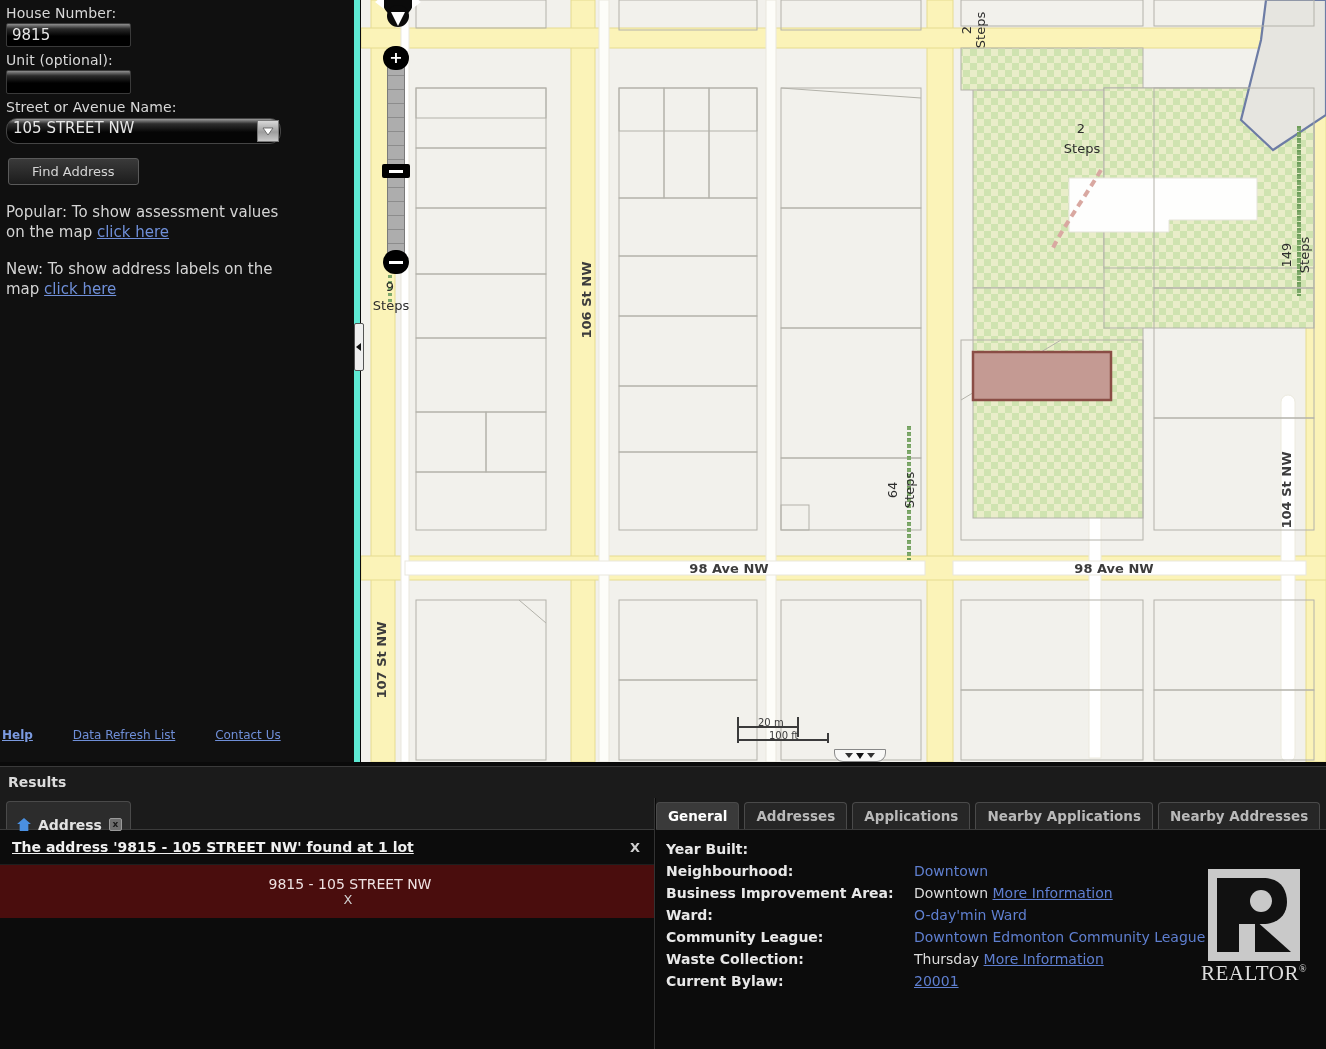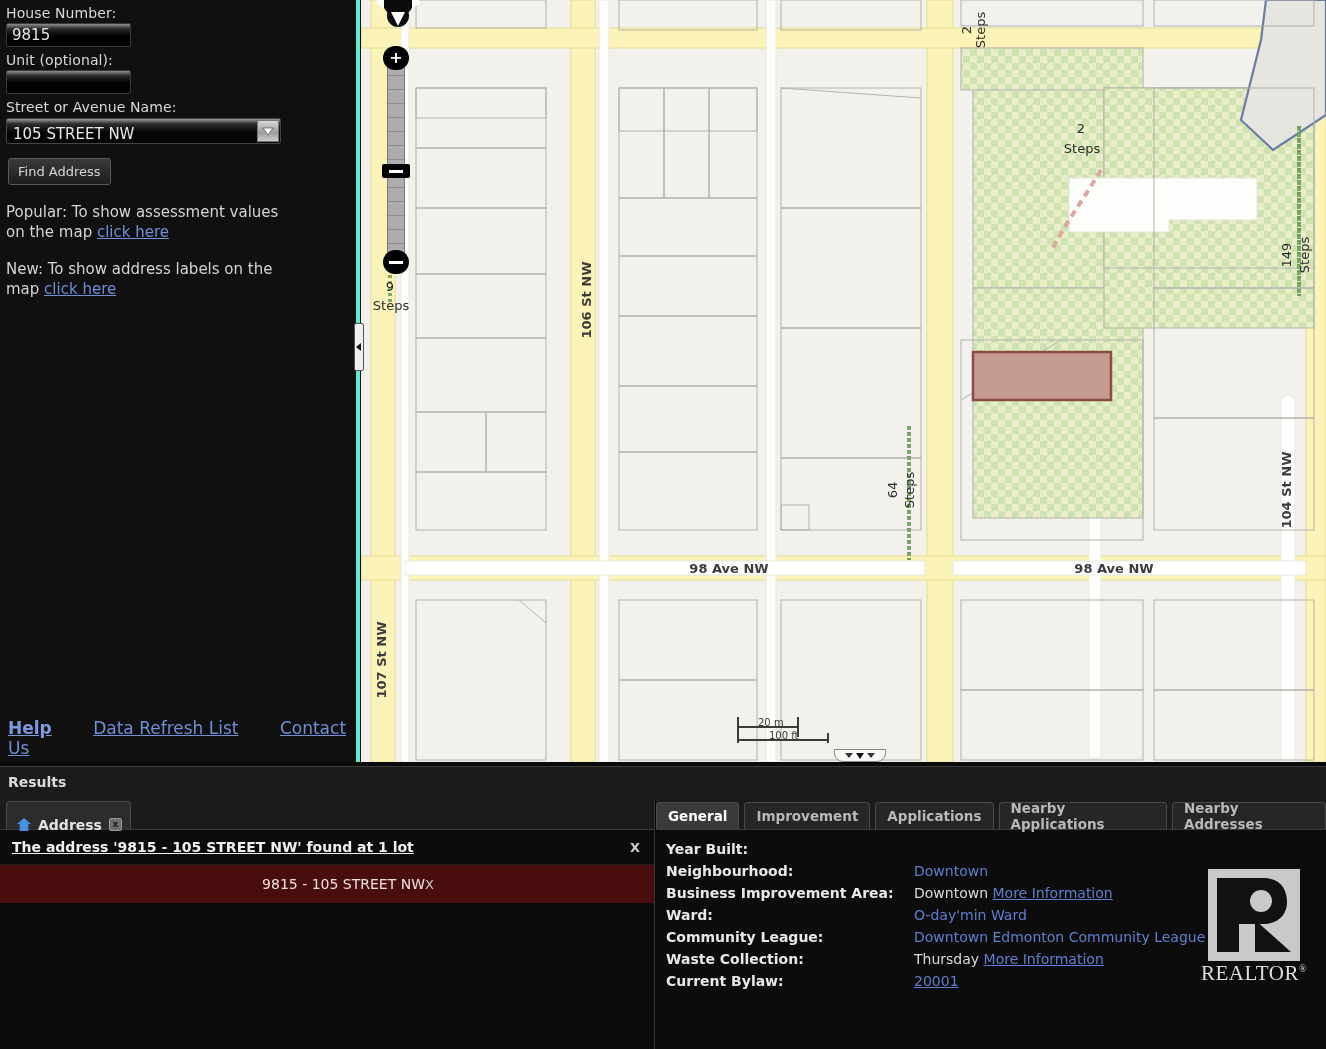--- a/index.html
+++ b/index.html
@@ -10,21 +10,21 @@
     font-family: "DejaVu Sans", "Liberation Sans", sans-serif;
     overflow: hidden;
   }
   #app { position: relative; width: 1326px; height: 1049px; }
 
   
   #sidebar {
     position: absolute; left: 0; top: 0;
     width: 360px; height: 762px;
     background: #101010;
-    border-right: 4px solid #5eead4;
+    border-right: 6px solid #5eead4;
     padding: 0;
   }
   .field-label {
     color: #d8d8d8; font-size: 14px;
     padding: 5px 0 2px 6px;
     letter-spacing: .1px;
   }
   .txt-input {
     margin-left: 6px;
     width: 125px; height: 24px;
@@ -37,60 +37,60 @@
     line-height: 22px;
     font-family: "DejaVu Sans", "Liberation Sans", sans-serif;
     outline: none;
   }
   .select-wrap {
     margin-left: 6px; margin-top: 1px;
     width: 275px; height: 26px;
     position: relative;
     background: linear-gradient(to bottom, #9a9a9a 0%, #2e2e2e 20%, #050505 55%, #050505 100%);
     border: 1px solid #454545;
-    border-radius: 2px;
-    display: flex; align-items: flex-end;
+    border-radius: 11px;
+    display: flex; align-items: flex-start;
   }
   .select-wrap .sel-text {
     color: #e8e8e8; font-size: 15px; padding-left: 6px;
     white-space: nowrap; overflow: hidden;
   }
   .select-arrow {
     position: absolute; right: 1px; top: 1px;
     width: 22px; height: 22px;
     background: linear-gradient(to bottom, #d9d9d9, #9d9d9d 55%, #c9c9c9);
     border: 1px solid #777;
     display: flex; align-items: center; justify-content: center;
   }
   .select-arrow svg { display:block; }
   .find-btn {
     margin: 14px 0 0 8px;
     background: linear-gradient(to bottom, #3a3a3a, #1c1c1c);
     border: 1px solid #5a5a5a;
     border-radius: 3px;
     color: #d5d5d5;
     font-size: 13px;
-    padding: 5px 9px;
+    padding: 5px 23px;
     cursor: pointer;
     font-family: "DejaVu Sans", "Liberation Sans", sans-serif;
   }
   .note {
     color: #d4d4d4; font-size: 15px;
     margin: 18px 8px 0 6px;
     line-height: 1.3;
     max-width: 290px;
   }
   .note a, .links a {
     color: #6f8fd8; text-decoration: underline;
   }
   #footer-links {
-    position: absolute; left: 0; bottom: 4px;
+    position: absolute; left: 0; bottom: 20px;
     width: 360px;
-    padding-left: 8px;
-    font-size: 17px;
+    padding-left: 2px;
+    font-size: 12px;
   }
   #footer-links a { margin-right: 36px; }
   #footer-links a.bold { font-weight: bold; color: #7b9ae0; }
 
   
   #map {
     position: absolute; left: 361px; top: 0;
     width: 965px; height: 762px;
     background: #f2f1ec;
     overflow: hidden;
@@ -192,22 +192,22 @@
     padding: 9px 10px 9px 12px;
     display:flex; justify-content: space-between; align-items:center;
     color: #f0f0f0; font-size: 14px; font-weight: bold;
     border-bottom: 1px solid #1e1e1e;
     gap: 40px;
   }
   .res-head-row .lbl { text-decoration: underline; }
   .res-row {
     background: #4a0d0d;
     padding: 11px 10px 11px 56px;
-    display:flex; justify-content: center; align-items:center;
-    color: #efe2e2; font-size: 14px;
+    display:flex; justify-content: space-between; align-items:center;
+    color: #efe2e2; font-size: 14px; flex-direction: column;
   }
   .x-btn { color:#cfcfcf; font-size:13px; cursor:pointer; padding-right: 4px;}
 
   
   #detail-panel {
     position: absolute; left: 656px; top: 798px;
     width: 670px; height: 251px;
     background: #0c0c0c;
   }
   .det-tabstrip {
@@ -488,21 +488,21 @@
 
     <div class="res-row">
       <span>9815 - 105 STREET NW</span>
       <span class="x-btn">X</span>
     </div>
   </div>
 
   <div id="detail-panel">
     <div class="det-tabstrip">
       <div class="det-tab active">General</div>
-      <div class="det-tab">Improvement</div>
+      <div class="det-tab">Addresses</div>
       <div class="det-tab">Applications</div>
       <div class="det-tab">Nearby Applications</div>
       <div class="det-tab">Nearby Addresses</div>
     </div>
 
     <div class="det-body">
 
       <div class="det-row">
         <span class="det-key">Year Built:</span>
         <span class="det-val"></span>

